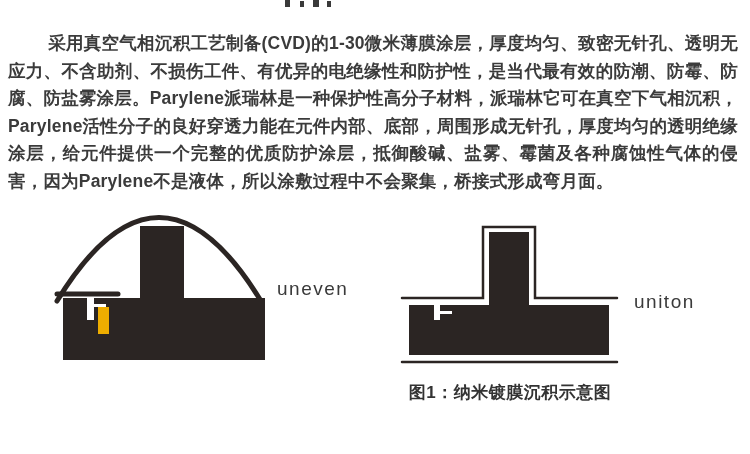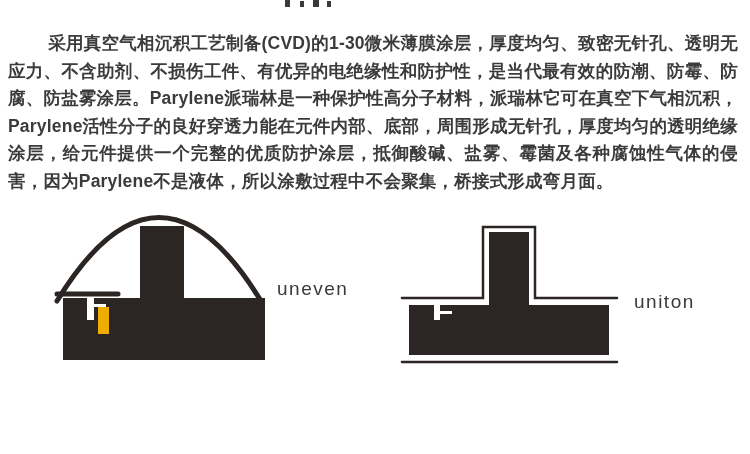--- a/index.html
+++ b/index.html
@@ -111,14 +111,15 @@
     <rect class="ink" x="10" y="80" width="200" height="50"></rect>
 
     <rect class="ink" x="90" y="7" width="40" height="73"></rect>
 
     <rect x="35" y="80" width="6" height="15" fill="#ffffff"></rect>
     <rect x="41" y="86" width="12" height="3" fill="#ffffff"></rect>
   </svg>
 
   <span class="annotation annotation-right">uniton</span>
 
+  <div class="caption caption-right">图1：纳米镀膜沉积示意图</div>
 
 </div>
 
 </body></html>

